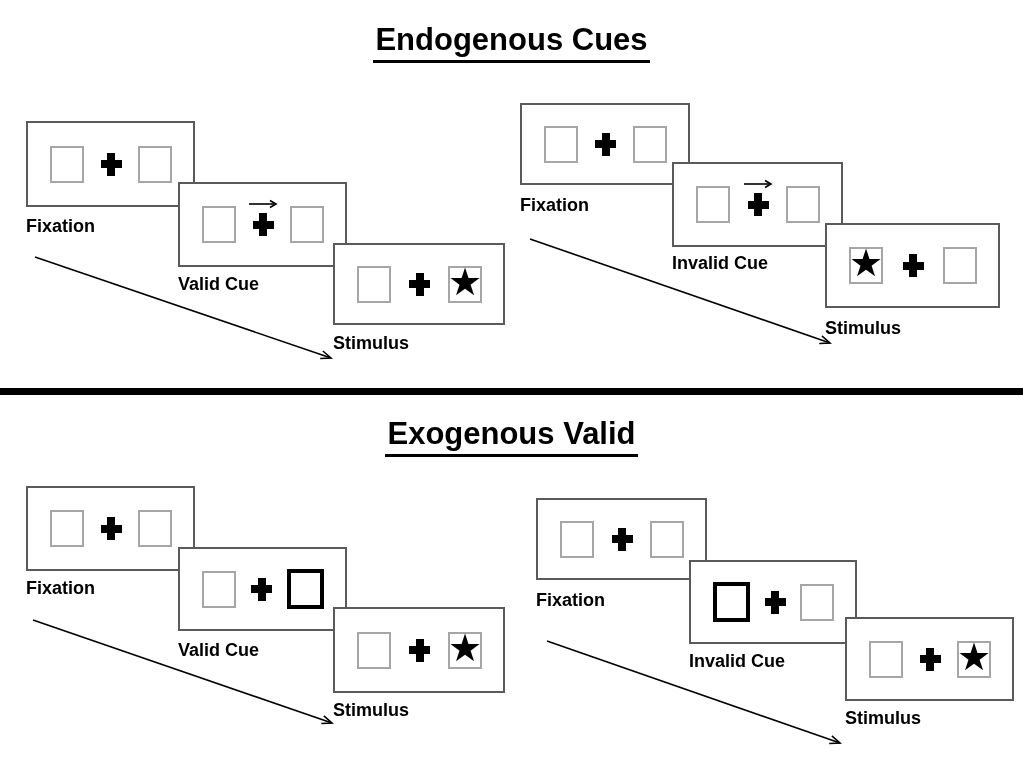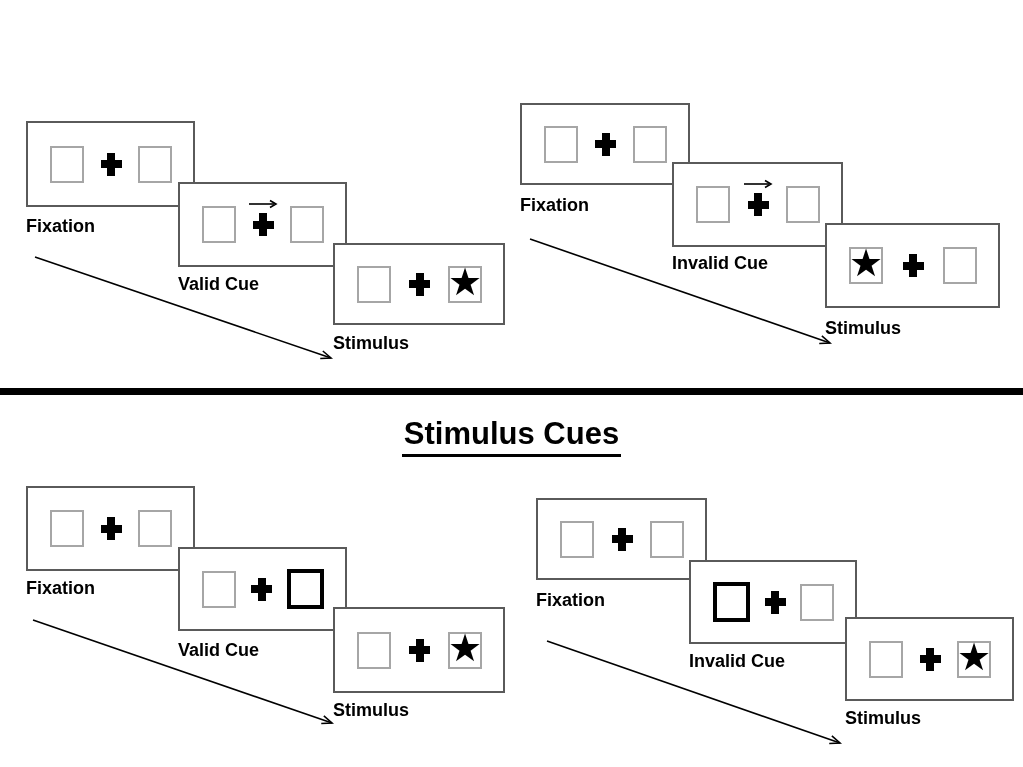--- a/index.html
+++ b/index.html
@@ -61,22 +61,25 @@
       <marker id="ah" markerWidth="14" markerHeight="12" refX="11" refY="5" orient="auto" markerUnits="userSpaceOnUse">
         <path d="M1,1 L11,5 L1,9" fill="none" stroke="#000" stroke-width="1.6"></path>
       </marker>
     </defs>
     <line x1="35" y1="257" x2="331" y2="358" stroke="#000" stroke-width="1.6" marker-end="url(#ah)"></line>
     <line x1="530" y1="239" x2="830" y2="343" stroke="#000" stroke-width="1.6" marker-end="url(#ah)"></line>
     <line x1="33" y1="620" x2="332" y2="723" stroke="#000" stroke-width="1.6" marker-end="url(#ah)"></line>
     <line x1="547" y1="641" x2="840" y2="743" stroke="#000" stroke-width="1.6" marker-end="url(#ah)"></line>
   </svg>
 
+  <div class="title title-endo">
+    <span>Endogenous Cues</span>
+  </div>
   <div class="title title-exo">
-    <span>Stimulus Cues</span>
+    <span>Exogenous Valid</span>
   </div>
 
   <div class="divider"></div>
 
   <div class="frame z1" style="left:26px;top:121px;width:169px;height:86px;">
     <div class="sq"></div>
     <div class="crosswrap">
         <i class="cross"></i>
       </div>
     <div class="sq"></div>

